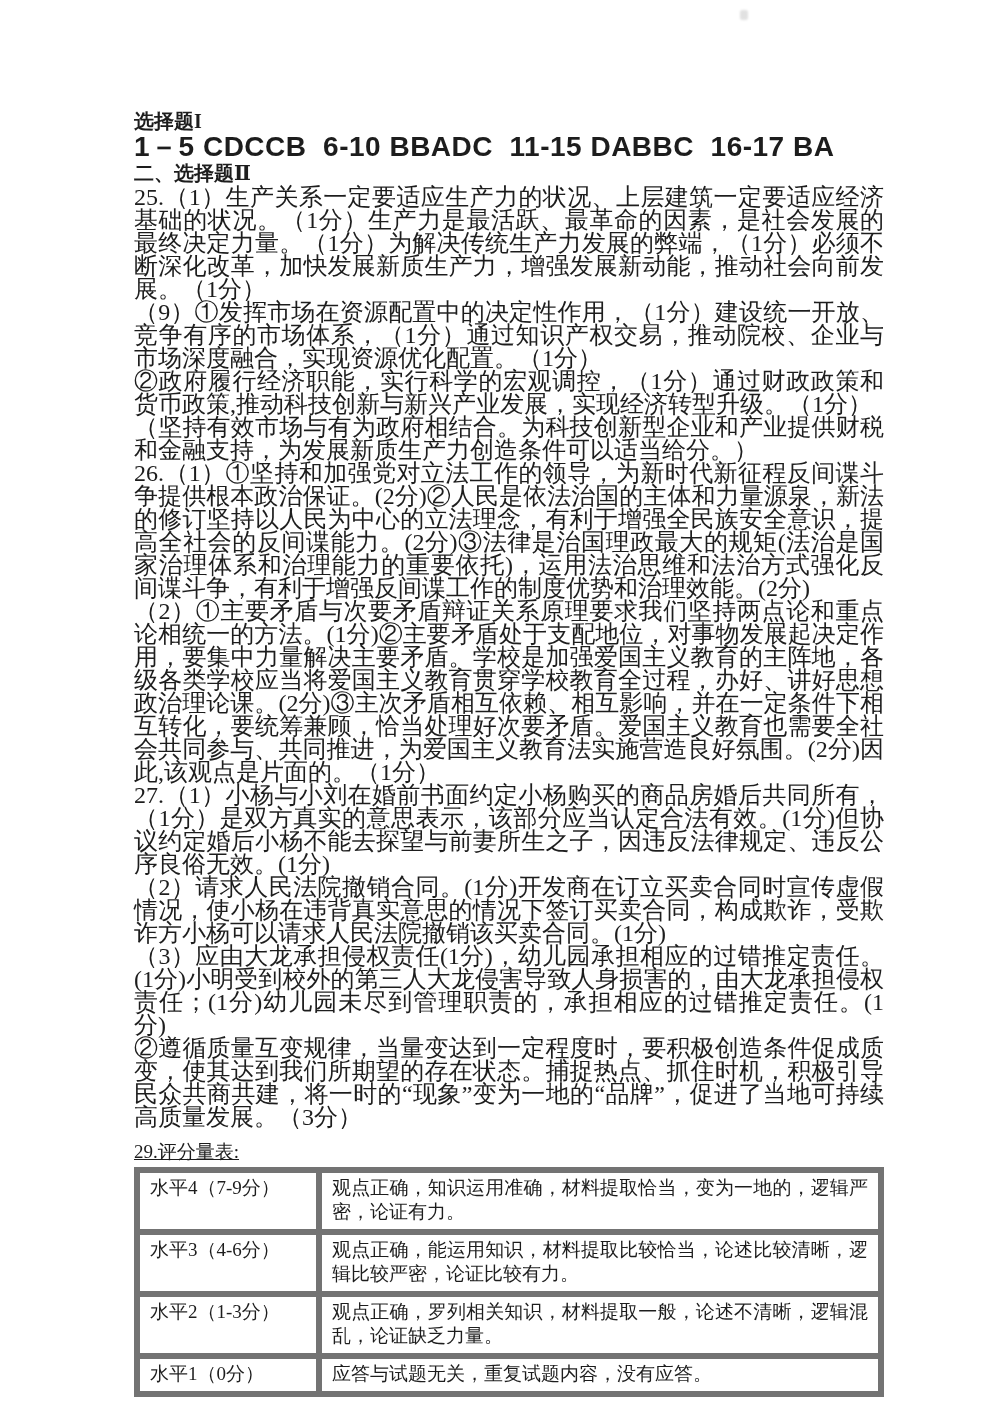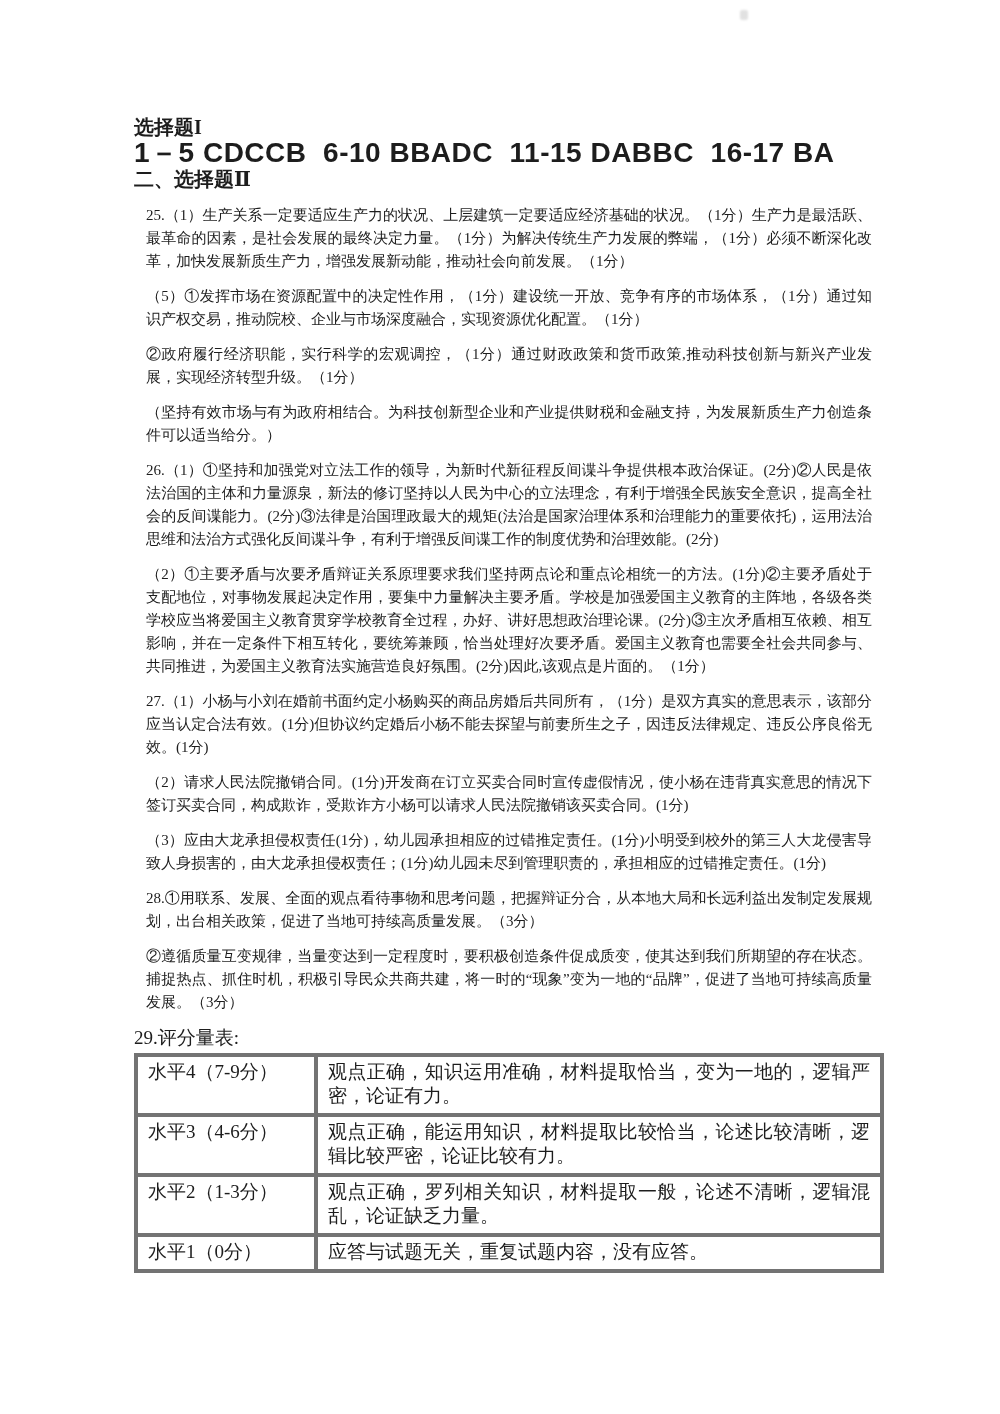--- a/index.html
+++ b/index.html
@@ -14,56 +14,57 @@
   }
   .scan-artifact {
     position:absolute; left:740px; top:10px;
     width:8px; height:10px;
     background:#c9c9c9; opacity:.55;
     border-radius:2px;
     filter:blur(1px);
   }
   .content {
     position:absolute;
-    left:134px; top:114px;
+    left:134px; top:108px;
     width:750px;
   }
   .h-title {
     font-size:20px;
     line-height:26px;
     font-weight:600;
   }
   .h-answers {
     font-family:"Liberation Sans","DejaVu Sans",sans-serif;
     font-size:28px;
     line-height:26px;
     font-weight:600;
     letter-spacing:.5px;
     white-space:pre-wrap;
   }
   p.body {
-    margin:12px;
-    font-size:15px;
+    margin:0;
+    font-size:24px;
     line-height:23px;
     text-align:justify;
   }
   .rubric-title {
     font-size:19px;
     line-height:23px;
-    margin-top:1px;
+    margin-top:11px;
+    text-decoration:underline;
   }
   table.rubric {
     width:750px;
     margin-top:4px;
     border-collapse:collapse;
     font-size:19px;
     line-height:24px;
   }
   table.rubric td {
-    border:4px solid #737373;
+    border:6px solid #737373;
     padding:3px 10px 5px 10px;
     vertical-align:top;
     text-align:justify;
   }
   table.rubric td.lvl {
     width:156px;
     white-space:nowrap;
     text-align:left;
   }
 </style>
@@ -73,29 +74,28 @@
 <div class="page">
   <div class="scan-artifact"></div>
 
   <div class="content">
 
     <div class="h-title">选择题I</div>
     <div class="h-answers">1－5 CDCCB  6-10 BBADC  11-15 DABBC  16-17 BA</div>
     <div class="h-title">二、选择题Ⅱ</div>
 
     <p class="body">25.（1）生产关系一定要适应生产力的状况、上层建筑一定要适应经济基础的状况。（1分）生产力是最活跃、最革命的因素，是社会发展的最终决定力量。（1分）为解决传统生产力发展的弊端，（1分）必须不断深化改革，加快发展新质生产力，增强发展新动能，推动社会向前发展。（1分）</p>
-    <p class="body">（5）①发挥市场在资源配置中的决定性作用，（1分）建设统一开放、竞争有序的市场体系，（1分）通过知识产权交易，推动院校、企业与市场深度融合，实现资源优化配置。（1分）</p>
+    <p class="body">（9）①发挥市场在资源配置中的决定性作用，（1分）建设统一开放、竞争有序的市场体系，（1分）通过知识产权交易，推动院校、企业与市场深度融合，实现资源优化配置。（1分）</p>
     <p class="body">②政府履行经济职能，实行科学的宏观调控，（1分）通过财政政策和货币政策,推动科技创新与新兴产业发展，实现经济转型升级。（1分）</p>
     <p class="body">（坚持有效市场与有为政府相结合。为科技创新型企业和产业提供财税和金融支持，为发展新质生产力创造条件可以适当给分。）</p>
     <p class="body">26.（1）①坚持和加强党对立法工作的领导，为新时代新征程反间谍斗争提供根本政治保证。(2分)②人民是依法治国的主体和力量源泉，新法的修订坚持以人民为中心的立法理念，有利于增强全民族安全意识，提高全社会的反间谍能力。(2分)③法律是治国理政最大的规矩(法治是国家治理体系和治理能力的重要依托)，运用法治思维和法治方式强化反间谍斗争，有利于增强反间谍工作的制度优势和治理效能。(2分)</p>
     <p class="body">（2）①主要矛盾与次要矛盾辩证关系原理要求我们坚持两点论和重点论相统一的方法。(1分)②主要矛盾处于支配地位，对事物发展起决定作用，要集中力量解决主要矛盾。学校是加强爱国主义教育的主阵地，各级各类学校应当将爱国主义教育贯穿学校教育全过程，办好、讲好思想政治理论课。(2分)③主次矛盾相互依赖、相互影响，并在一定条件下相互转化，要统筹兼顾，恰当处理好次要矛盾。爱国主义教育也需要全社会共同参与、共同推进，为爱国主义教育法实施营造良好氛围。(2分)因此,该观点是片面的。（1分）</p>
     <p class="body">27.（1）小杨与小刘在婚前书面约定小杨购买的商品房婚后共同所有，（1分）是双方真实的意思表示，该部分应当认定合法有效。(1分)但协议约定婚后小杨不能去探望与前妻所生之子，因违反法律规定、违反公序良俗无效。(1分)</p>
     <p class="body">（2）请求人民法院撤销合同。(1分)开发商在订立买卖合同时宣传虚假情况，使小杨在违背真实意思的情况下签订买卖合同，构成欺诈，受欺诈方小杨可以请求人民法院撤销该买卖合同。(1分)</p>
     <p class="body">（3）应由大龙承担侵权责任(1分)，幼儿园承担相应的过错推定责任。(1分)小明受到校外的第三人大龙侵害导致人身损害的，由大龙承担侵权责任；(1分)幼儿园未尽到管理职责的，承担相应的过错推定责任。(1分)</p>
-    <p class="body">28.①用联系、发展、全面的观点看待事物和思考问题，把握辩证分合，从本地大局和长远利益出发制定发展规划，出台相关政策，促进了当地可持续高质量发展。（3分）</p>
     <p class="body">②遵循质量互变规律，当量变达到一定程度时，要积极创造条件促成质变，使其达到我们所期望的存在状态。捕捉热点、抓住时机，积极引导民众共商共建，将一时的“现象”变为一地的“品牌”，促进了当地可持续高质量发展。（3分）</p>
 
     <div class="rubric-title">29.评分量表:</div>
 
     <table class="rubric">
       <tbody>
         <tr>
           <td class="lvl">水平4（7-9分）</td>
           <td>观点正确，知识运用准确，材料提取恰当，变为一地的，逻辑严密，论证有力。</td>
         </tr>

